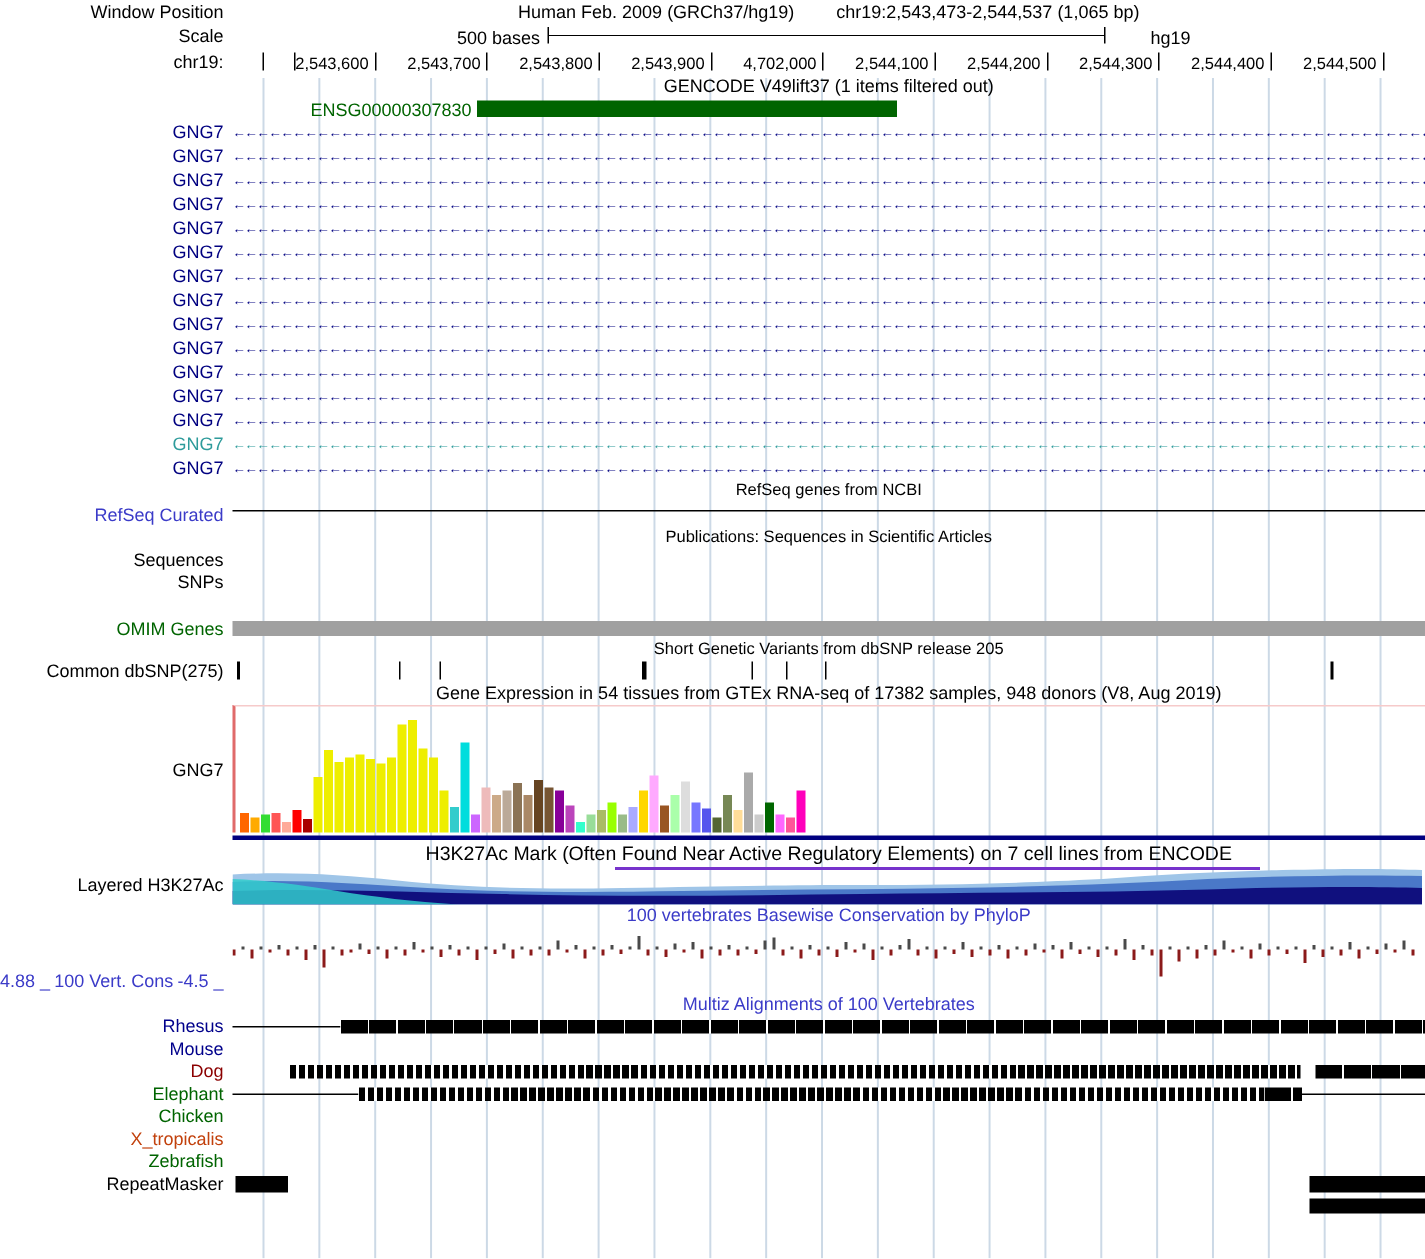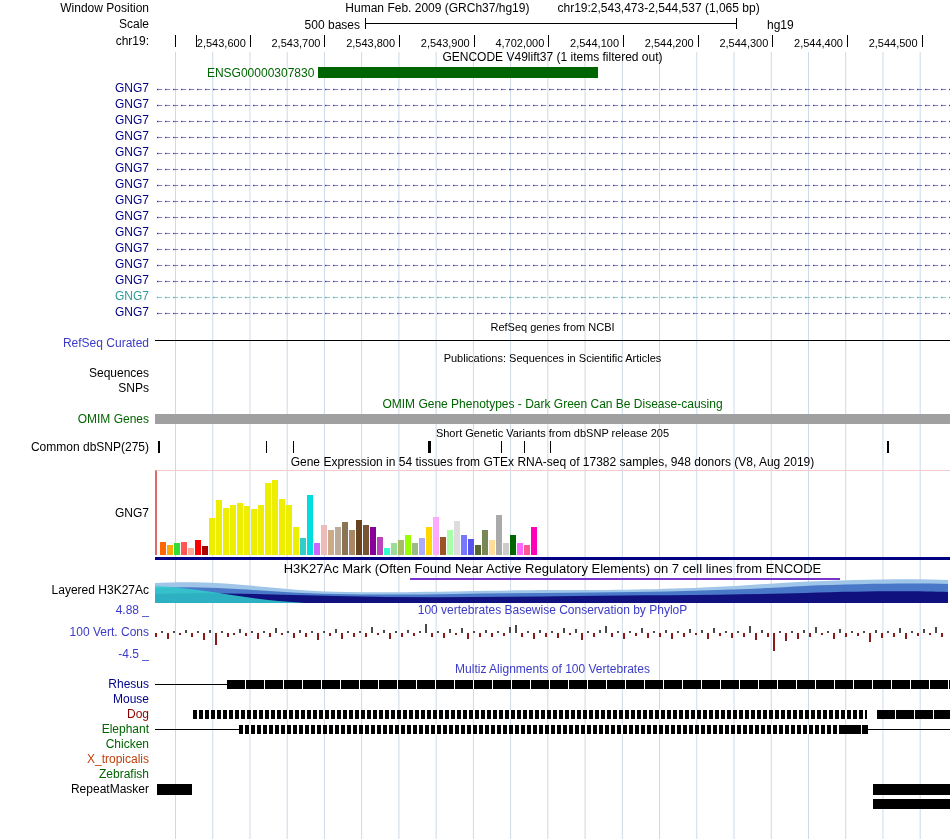--- a/index.html
+++ b/index.html
@@ -41,21 +41,21 @@
   .snp{position:absolute;top:1px;height:12px;background:#000}
   
   .gtex-row .lab{display:flex;align-items:center;justify-content:flex-end}
   .gtex{height:85px;border-top:1px solid #f6caca;border-left:2px solid #e06a6a;position:relative}
   .gbar{position:absolute;bottom:0;width:6px}
   .navy-line{height:3px;margin-top:2px;background:#000080}
   
   .h3k-row .lab{display:flex;align-items:center;justify-content:flex-end}
   
   .cons-row{height:58px}
-  .cons-lab{width:155px;flex:none;display:flex;flex-direction:column;justify-content:space-between;
+  .cons-lab{width:155px;flex:none;display:flex;flex-direction:row;justify-content:space-between;
             align-items:flex-end;padding-right:6px;color:#3b3bc8;font-size:12px}
   .wiggle{position:relative;height:44px;overflow:hidden}
   .cbar{position:absolute;width:2px}
   
   .seg-line{position:absolute;top:7px;height:1px;background:#000}
   .seg-dense{position:absolute;top:3px;height:9px;background:repeating-linear-gradient(90deg,#000 0 18px,#fff 18px 19px)}
   .seg-striped{position:absolute;top:3px;height:9px;background:repeating-linear-gradient(90deg,#000 0 4px,#fff 4px 6px)}
   
   .rm{position:absolute;top:2px;height:11px;background:#000}
   .rm-row2{height:12px;overflow:hidden}
@@ -204,21 +204,20 @@
     <div class="lab">Sequences</div>
     <div class="con"></div>
   </div>
   <div class="row h15">
     <div class="lab">SNPs</div>
     <div class="con"></div>
   </div>
 
   <div class="row h16">
     <div class="lab"></div>
-    <div class="con center t12 green">OMIM Gene Phenotypes - Dark Green Can Be Disease-causing</div>
   </div>
   <div class="row h14">
     <div class="lab green">OMIM Genes</div>
     <div class="con">
         <div class="omim-bar" id="omim-bar" style="background: rgb(160, 160, 160);"></div>
       </div>
   </div>
 
   <div class="row h14">
     <div class="lab"></div>

